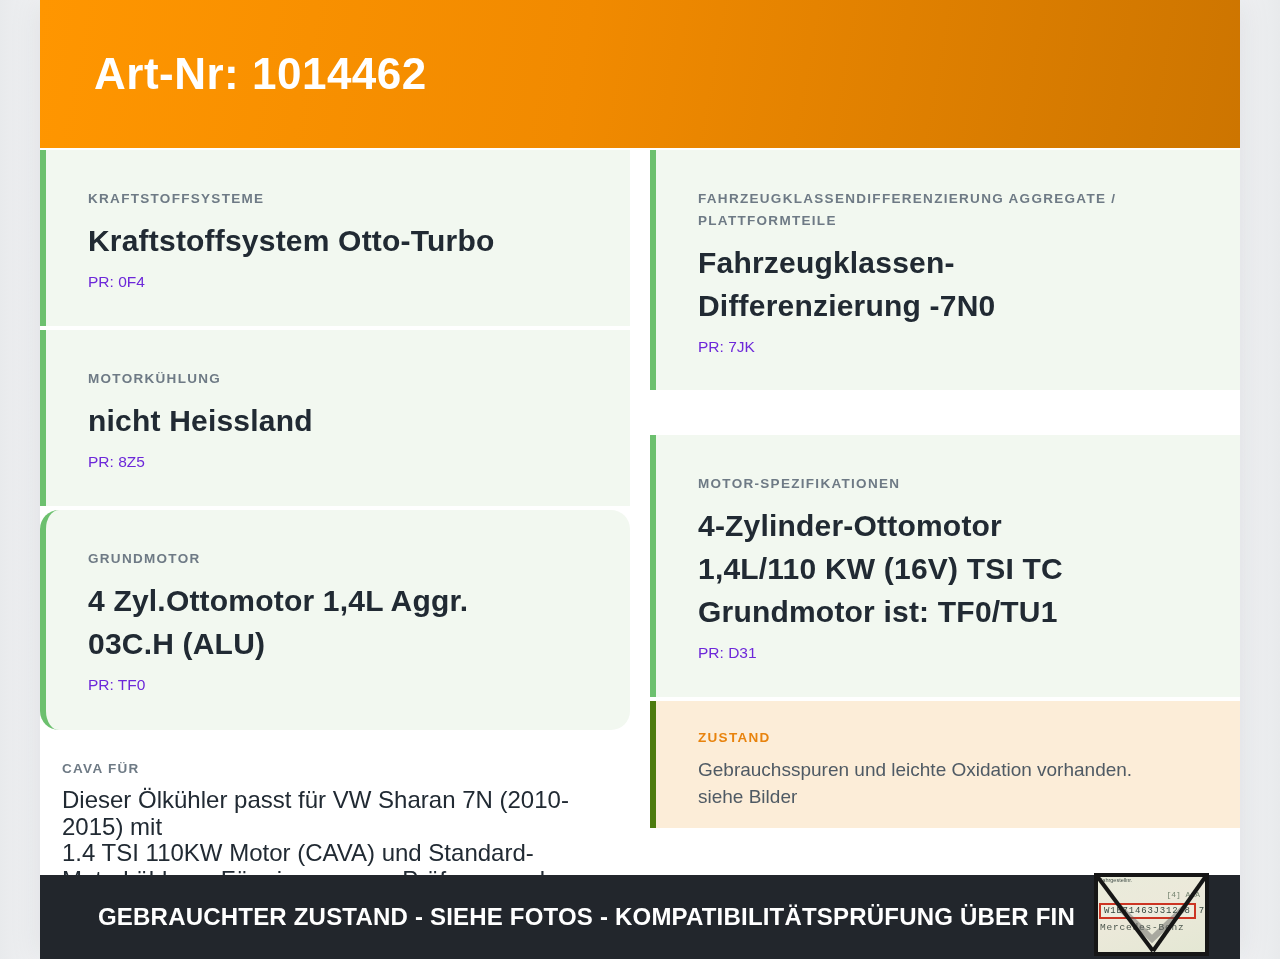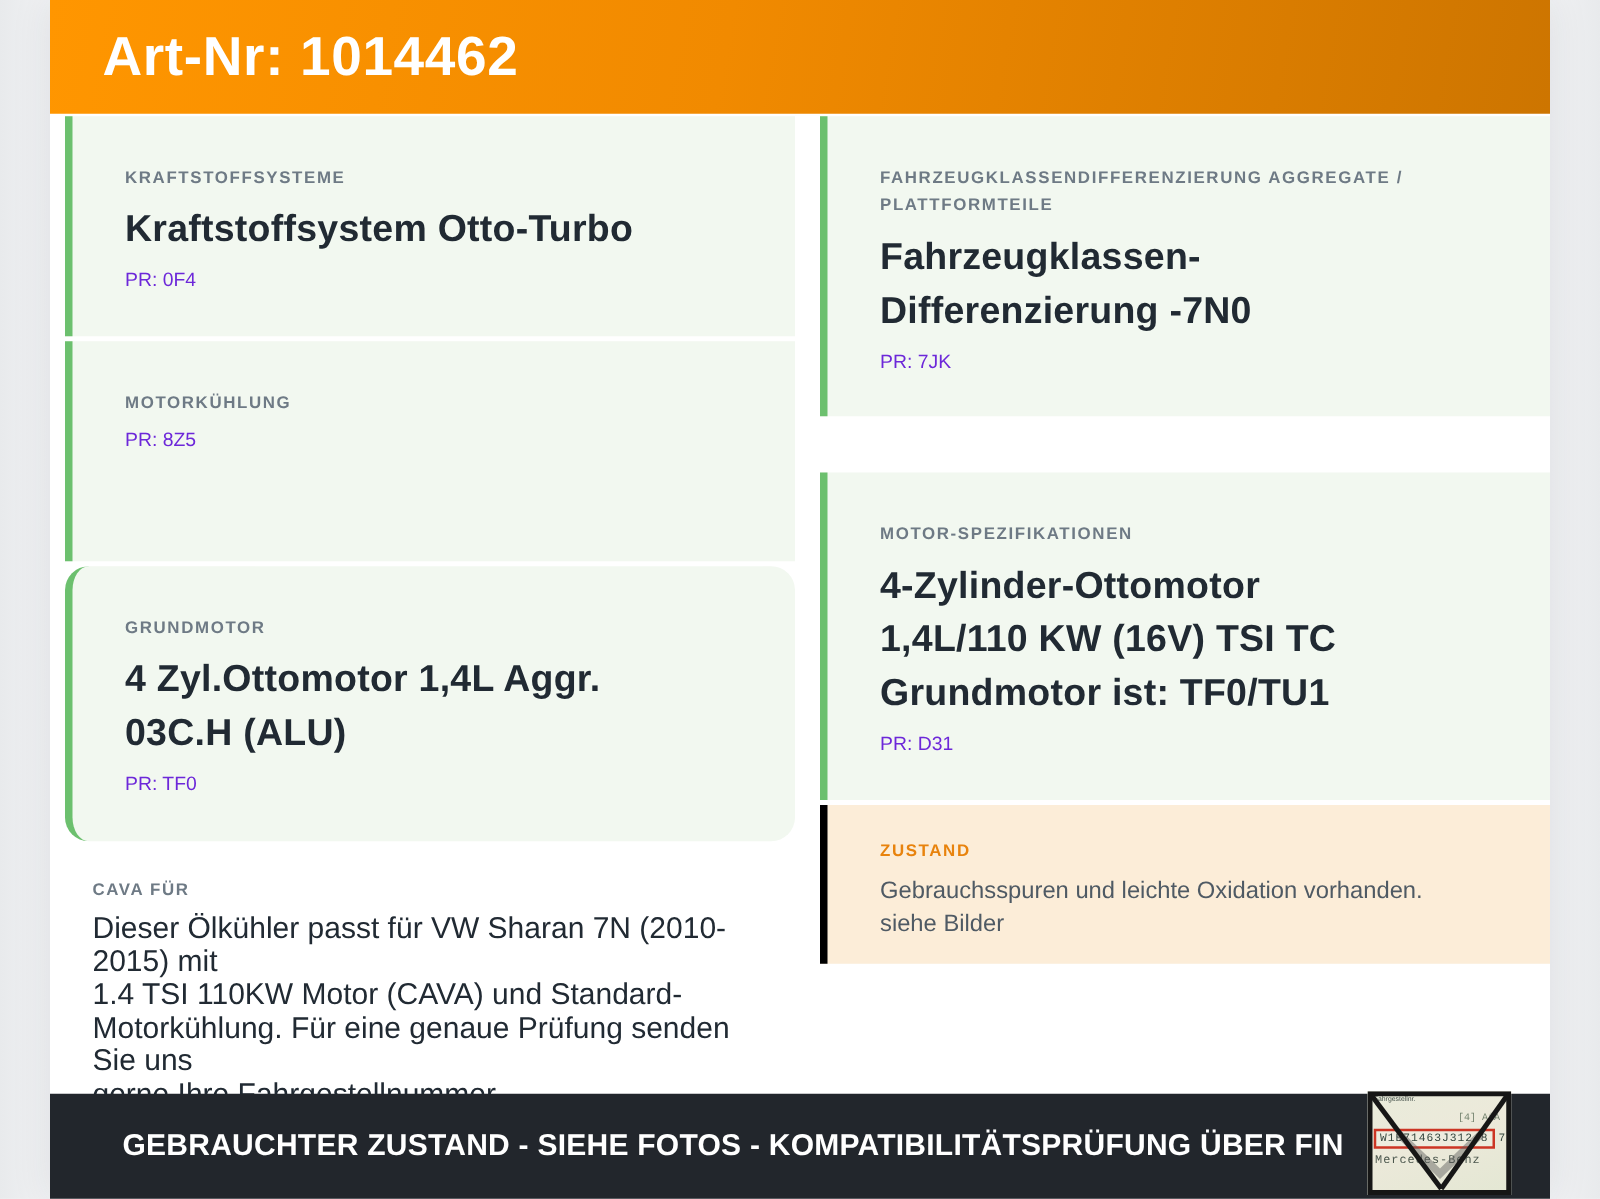--- a/index.html
+++ b/index.html
@@ -10,26 +10,26 @@
     overflow:hidden;
   }
   .page { position:relative; width:1280px; height:959px;
     background:linear-gradient(90deg,#e8eaec 0%,#f1f2f4 3%,#f1f2f4 97%,#e8eaec 100%); }
   .content {
     position:absolute; left:40px; top:0; width:1200px; height:959px;
     background:#ffffff; display:flex; flex-direction:column;
     box-shadow:0 0 30px rgba(30,40,50,.10);
   }
   .header {
-    flex:none; height:91px;
+    flex:none; height:148px;
     background:linear-gradient(100deg,#ff9600 0%,#f18a00 45%,#cd7500 100%);
-    display:flex; align-items:center; padding-left:42px; box-sizing:border-box;
+    display:flex; align-items:center; padding-left:54px; box-sizing:border-box;
   }
   .header-title { color:#ffffff; font-size:44px; font-weight:bold; letter-spacing:.5px; }
-  .main { flex:1; min-height:0; display:flex; gap:20px; padding-top:2px;padding-left:12px; }
+  .main { flex:1; min-height:0; display:flex; gap:20px; padding-top:2px; }
   .col { flex:1; min-width:0; display:flex; flex-direction:column; gap:4px; }
   .card { box-sizing:border-box; }
   .spec {
     background:#f2f8f0; border-left:6px solid #6cc06e;
     padding:38px 40px 26px 42px;
   }
   .h176 { min-height:176px; } .h220 { min-height:220px;border-radius:19px; }
   .h240 { min-height:240px; } .h262 { min-height:262px;margin-top:41px; } .h124 { min-height:124px; }
   .label {
     font-size:13.5px; font-weight:bold; color:#6e7a85;
@@ -40,21 +40,21 @@
     line-height:43px; margin-top:9px; letter-spacing:.2px; white-space:pre-line;
     max-width:520px;
   }
   .pr { font-size:15.5px; color:#6d28d9; margin-top:11px; }
   .plain { background:#ffffff; padding:24px 40px 18px 22px; }
   .plain .body {
     font-size:24px; color:#212a33; line-height:26.5px;
     margin-top:7px; white-space:pre-line;
   }
   .zustand {
-    background:#fcedd8; border-left:6px solid #000000;
+    background:#fcedd8; border-left:6px solid #4d7c0f;
     padding:26px 40px 18px 42px;
   }
   .zustand .label { color:#e8830d; }
   .zustand .body {
     font-size:19px; color:#4f5a64; line-height:27px;
     margin-top:7px; white-space:pre-line;
   }
   .footer {
     flex:none; height:84px; background:#22262c;
     display:flex; align-items:center; padding-left:58px; box-sizing:border-box;
@@ -97,20 +97,21 @@
     <div class="main">
 
       <div class="col">
         <div class="card spec h176">
           <div class="label">KRAFTSTOFFSYSTEME</div>
           <div class="title">Kraftstoffsystem Otto-Turbo</div>
           <div class="pr">PR: 0F4</div>
         </div>
         <div class="card spec h176">
           <div class="label">MOTORKÜHLUNG</div>
+          <div class="title">nicht Heissland</div>
           <div class="pr">PR: 8Z5</div>
         </div>
         <div class="card spec h220">
           <div class="label">GRUNDMOTOR</div>
           <div class="title">4 Zyl.Ottomotor 1,4L Aggr.
 03C.H (ALU)</div>
           <div class="pr">PR: TF0</div>
         </div>
         <div class="card plain">
           <div class="label">CAVA FÜR</div>

